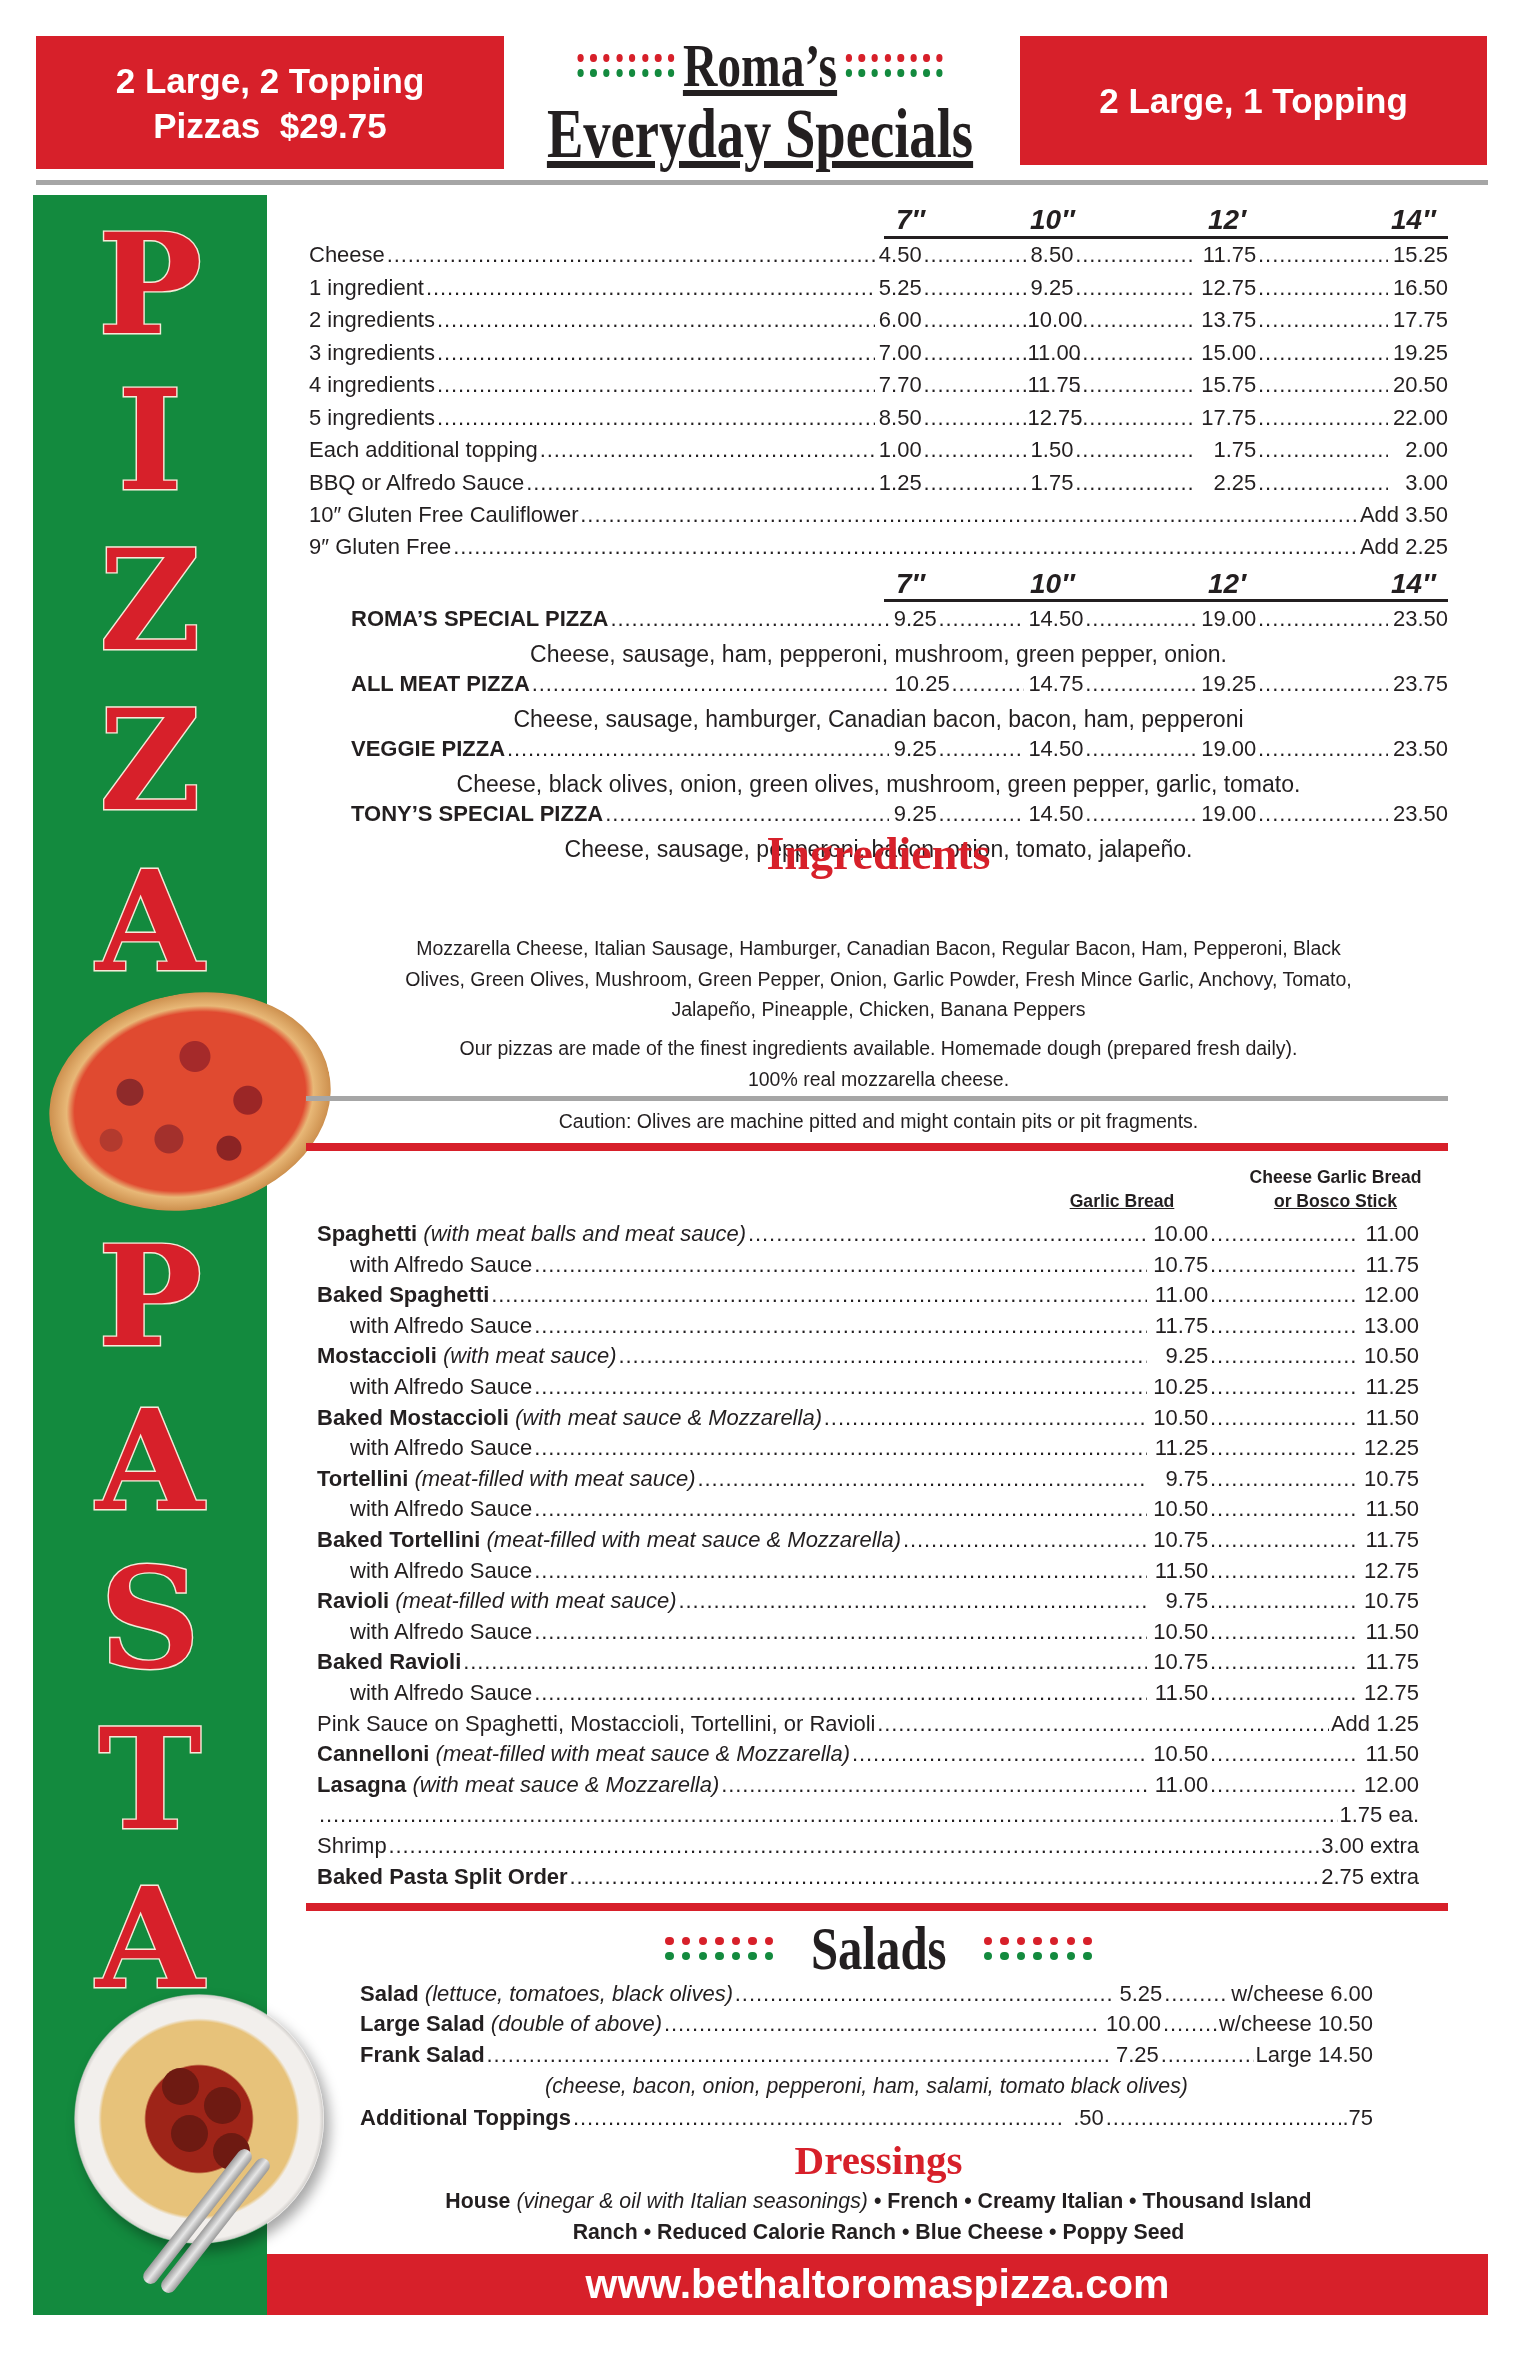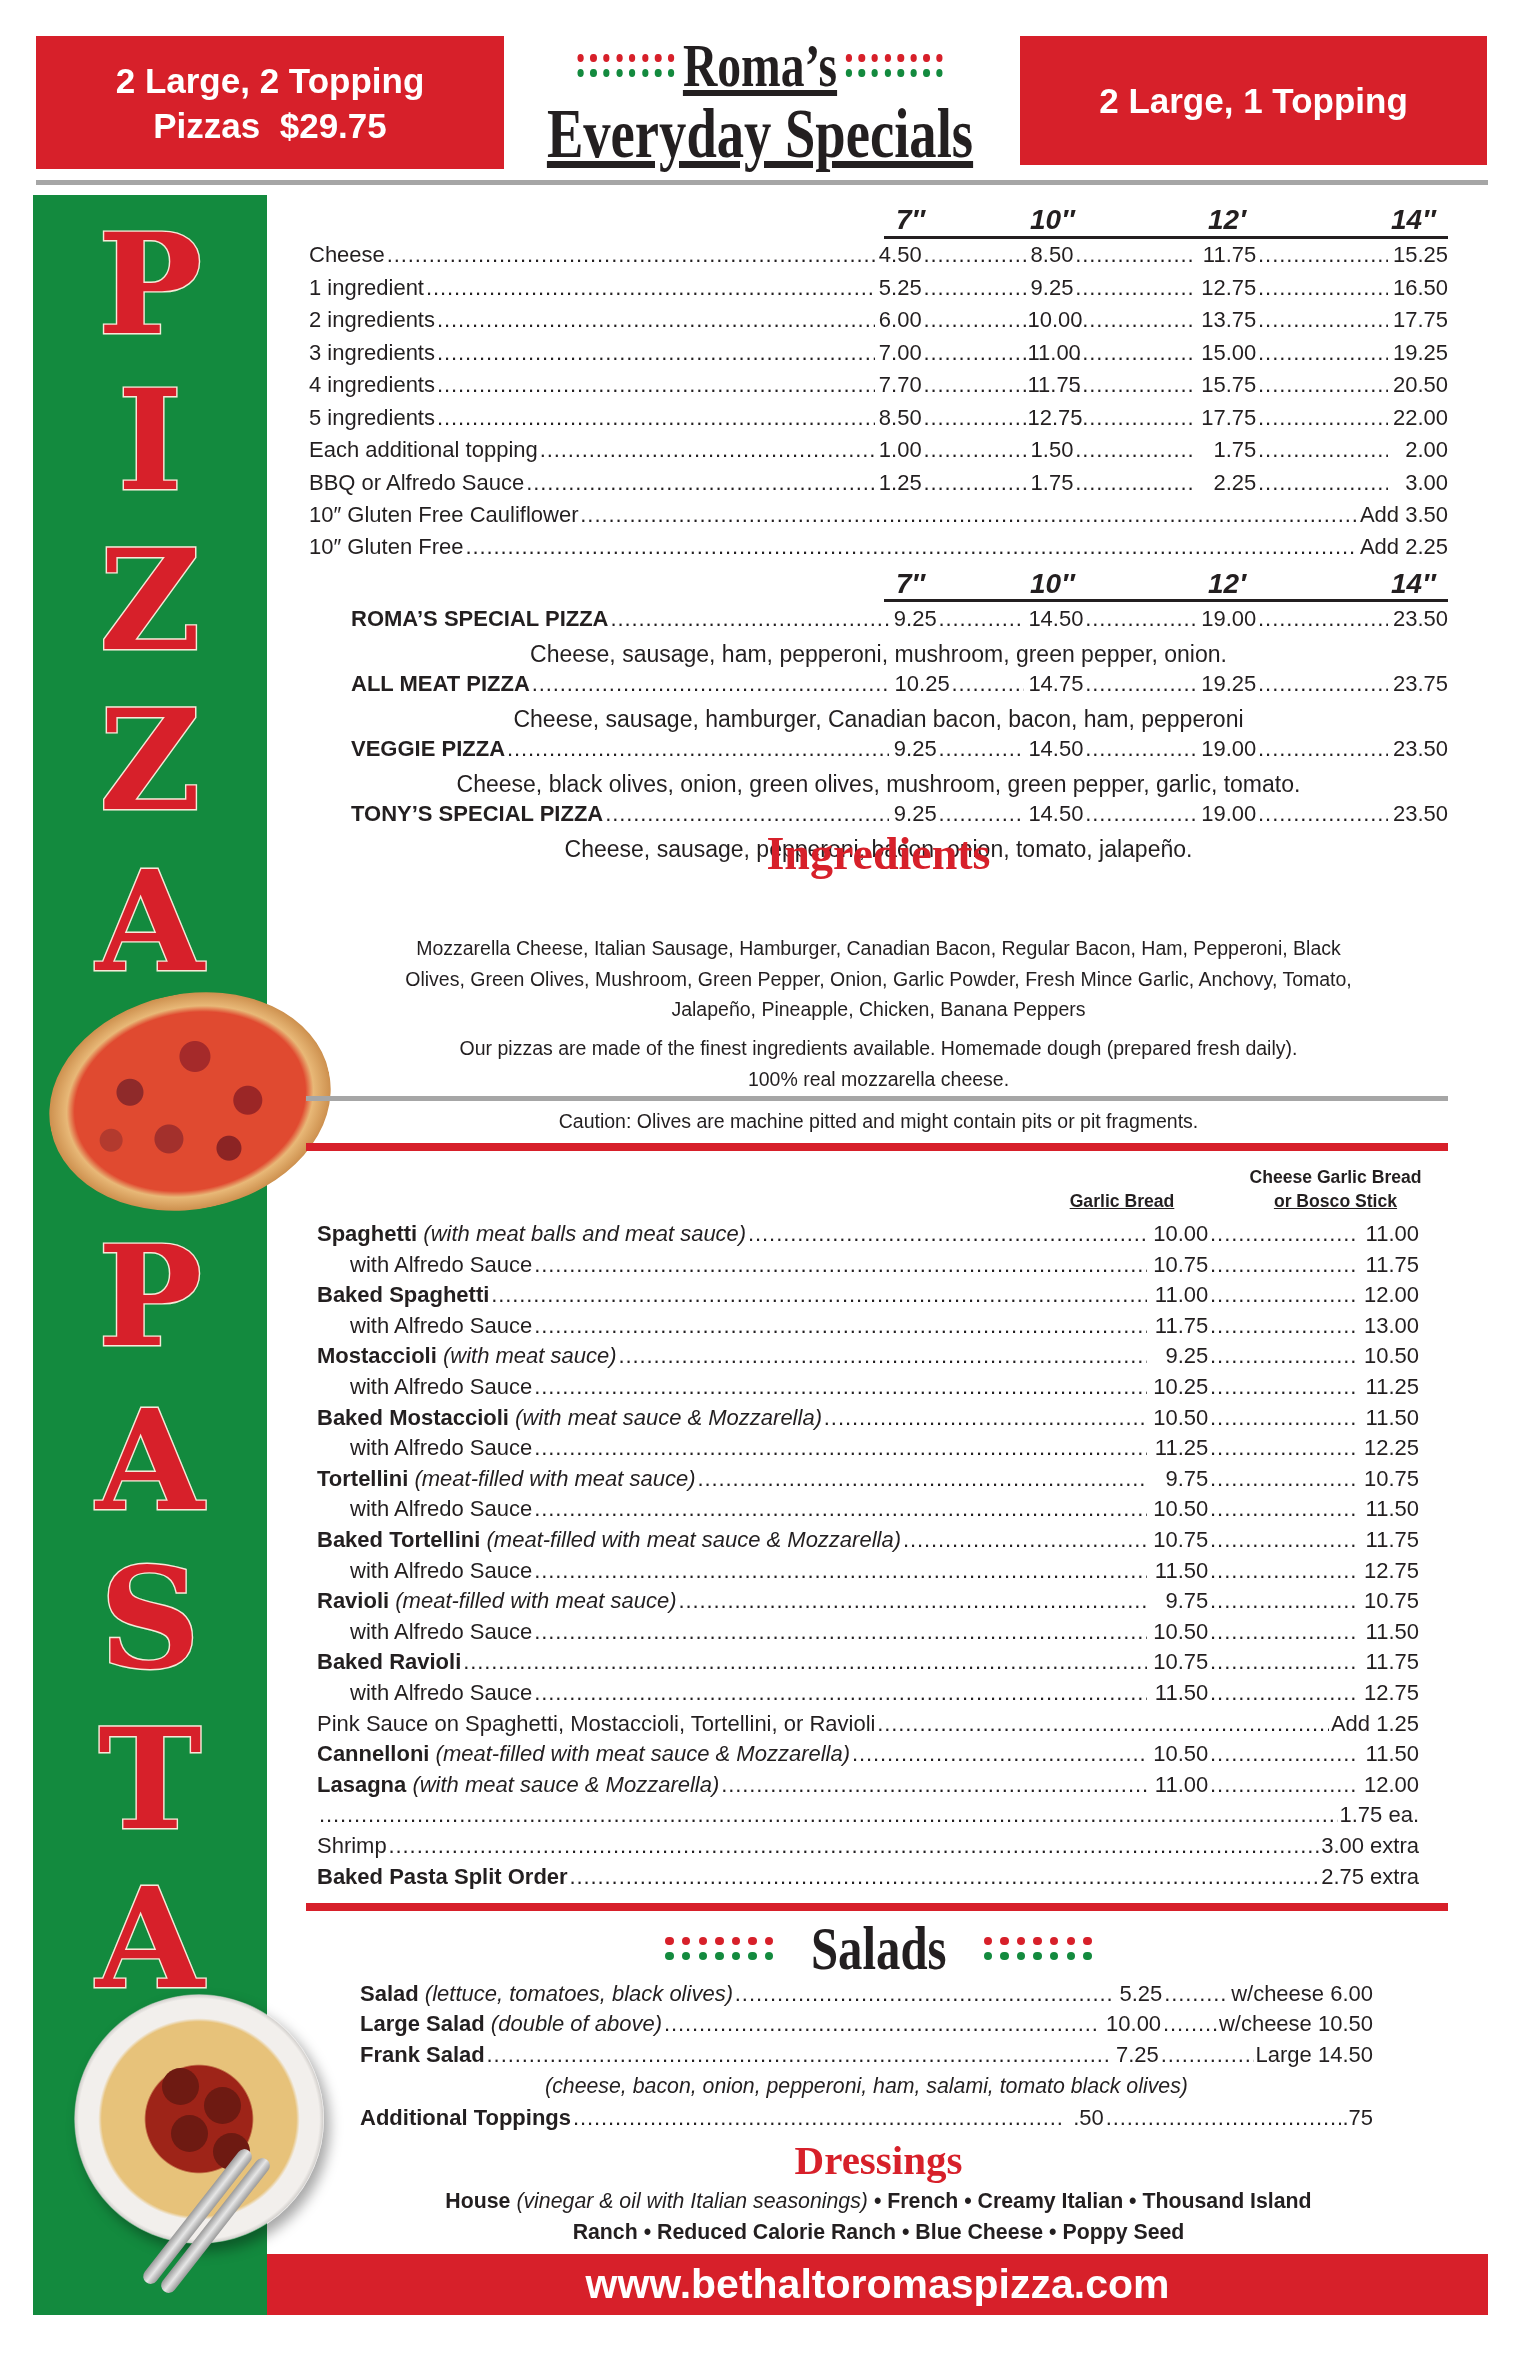--- a/index.html
+++ b/index.html
@@ -258,21 +258,21 @@
     <span class="val" style="width:58px">2.25</span>
       <span class="leader" style="flex:0 0 130px"></span>
     <span class="val" style="width:58px">3.00</span>
   </div>
   <div class="row-line" style="left:309px; top:499px; width:1139px;">
     <span class="lbl">10″ Gluten Free Cauliflower</span>
       <span class="leader"></span>
     <span class="val">Add 3.50</span>
   </div>
   <div class="row-line" style="left:309px; top:531px; width:1139px;">
-    <span class="lbl">10″ Gluten Free</span>
+    <span class="lbl">9″ Gluten Free</span>
       <span class="leader"></span>
     <span class="val">Add 2.25</span>
   </div>
 
   <div class="size-head" style="left:896px; top:568px;">7″</div>
   <div class="size-head" style="left:1030px; top:568px;">10″</div>
   <div class="size-head" style="left:1208px; top:568px;">12′</div>
   <div class="size-head" style="left:1391px; top:568px;">14″</div>
   <div class="size-underline" style="left:884px; top:599px; width:564px;"></div>
 

